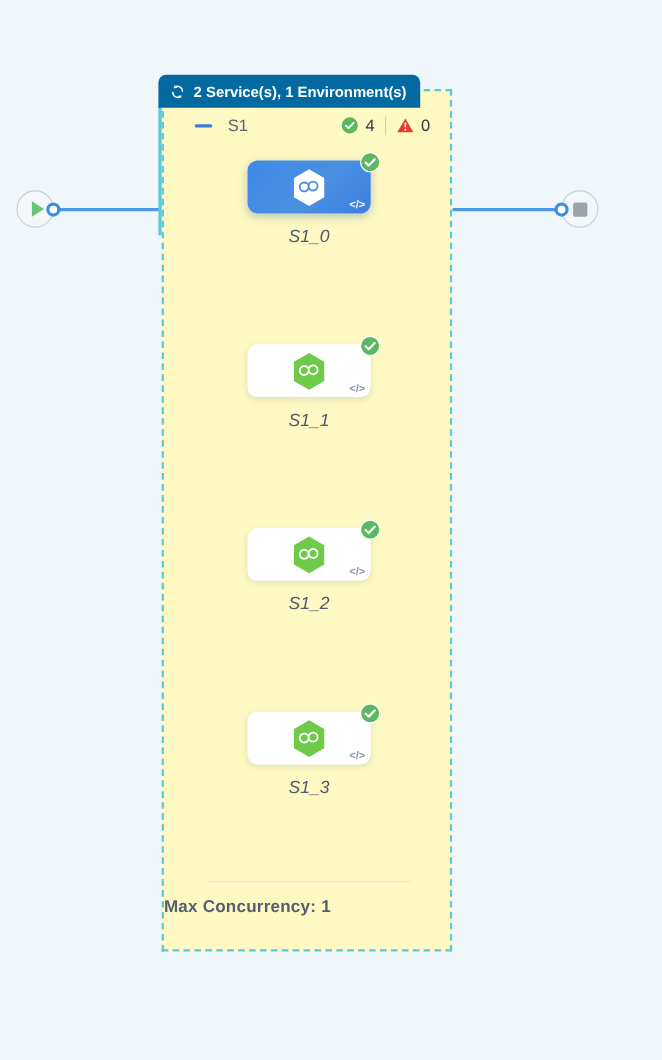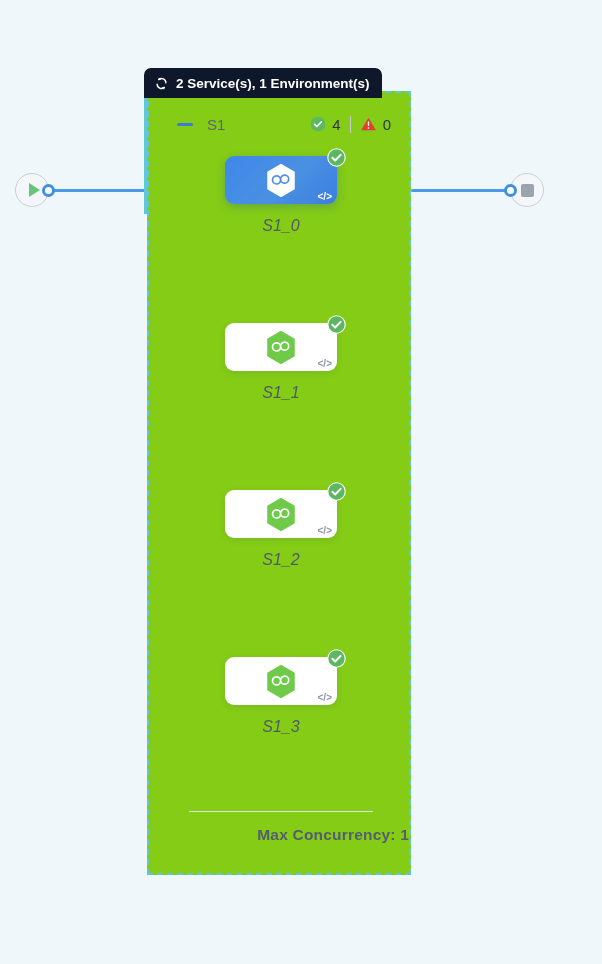--- a/index.html
+++ b/index.html
@@ -83,42 +83,42 @@
     width: 6px;
     height: 118px;
     background: #5ec8d8;
   }
   .group-header {
     position: absolute;
     left: 144px;
     top: 68px;
     height: 30px;
     padding: 0 12px 0 10px;
-    background: #0f172a;
+    background: #0369a1;
     border-radius: 7px 7px 0 0;
     display: flex;
     align-items: center;
     gap: 7px;
     color: #ffffff;
     font-size: 13.5px;
     font-weight: bold;
     white-space: nowrap;
     z-index: 3;
   }
   .sync-icon { display: block; }
 
   .group-box {
     position: absolute;
     left: 147px;
-    top: 91px;
+    top: 81px;
     width: 264px;
     height: 784px;
     border: 2px dashed #5ec8d8;
     box-sizing: border-box;
-    background: #84cc16;
+    background: #fef9c3;
   }
 
   .group-toolbar {
     position: absolute;
     left: 0;
     right: 0;
     top: 19px;
     height: 24px;
     display: flex;
     align-items: center;
@@ -218,21 +218,21 @@
     width: 184px;
     top: 718px;
     height: 1px;
     background: #dde4ea;
   }
   .group-footer {
     position: absolute;
     left: 0;
     right: 0;
     top: 733px;
-    text-align: right;
+    text-align: left;
     font-size: 15.5px;
     font-weight: bold;
     color: #545e70;
     letter-spacing: 0.2px;
   }
 </style>
 </head>
 <body>
 
 <div class="canvas">

